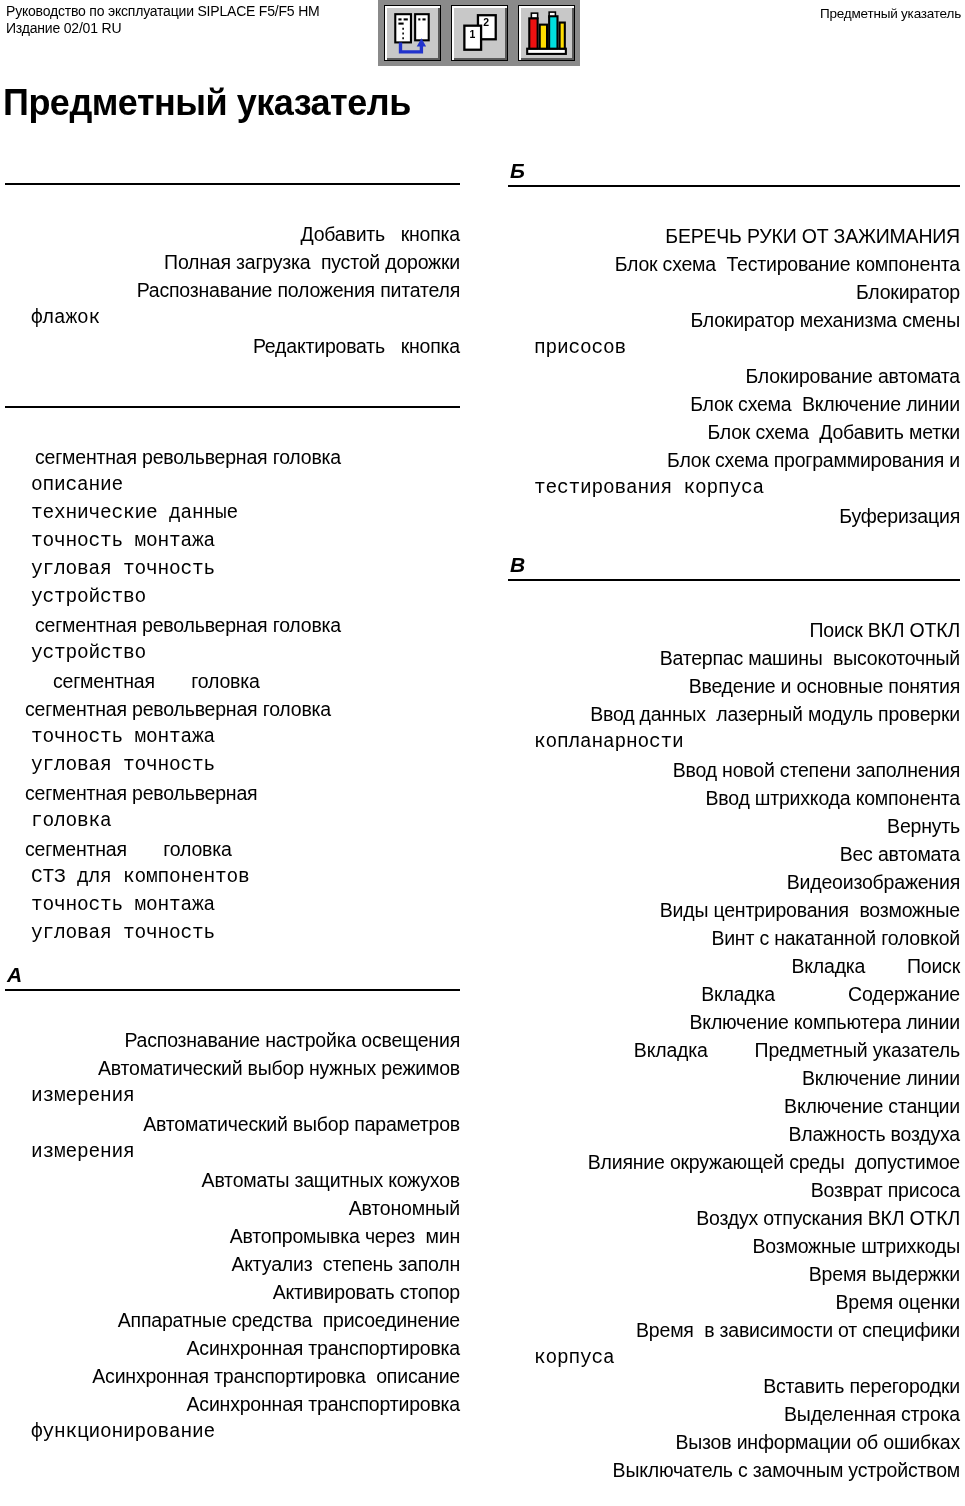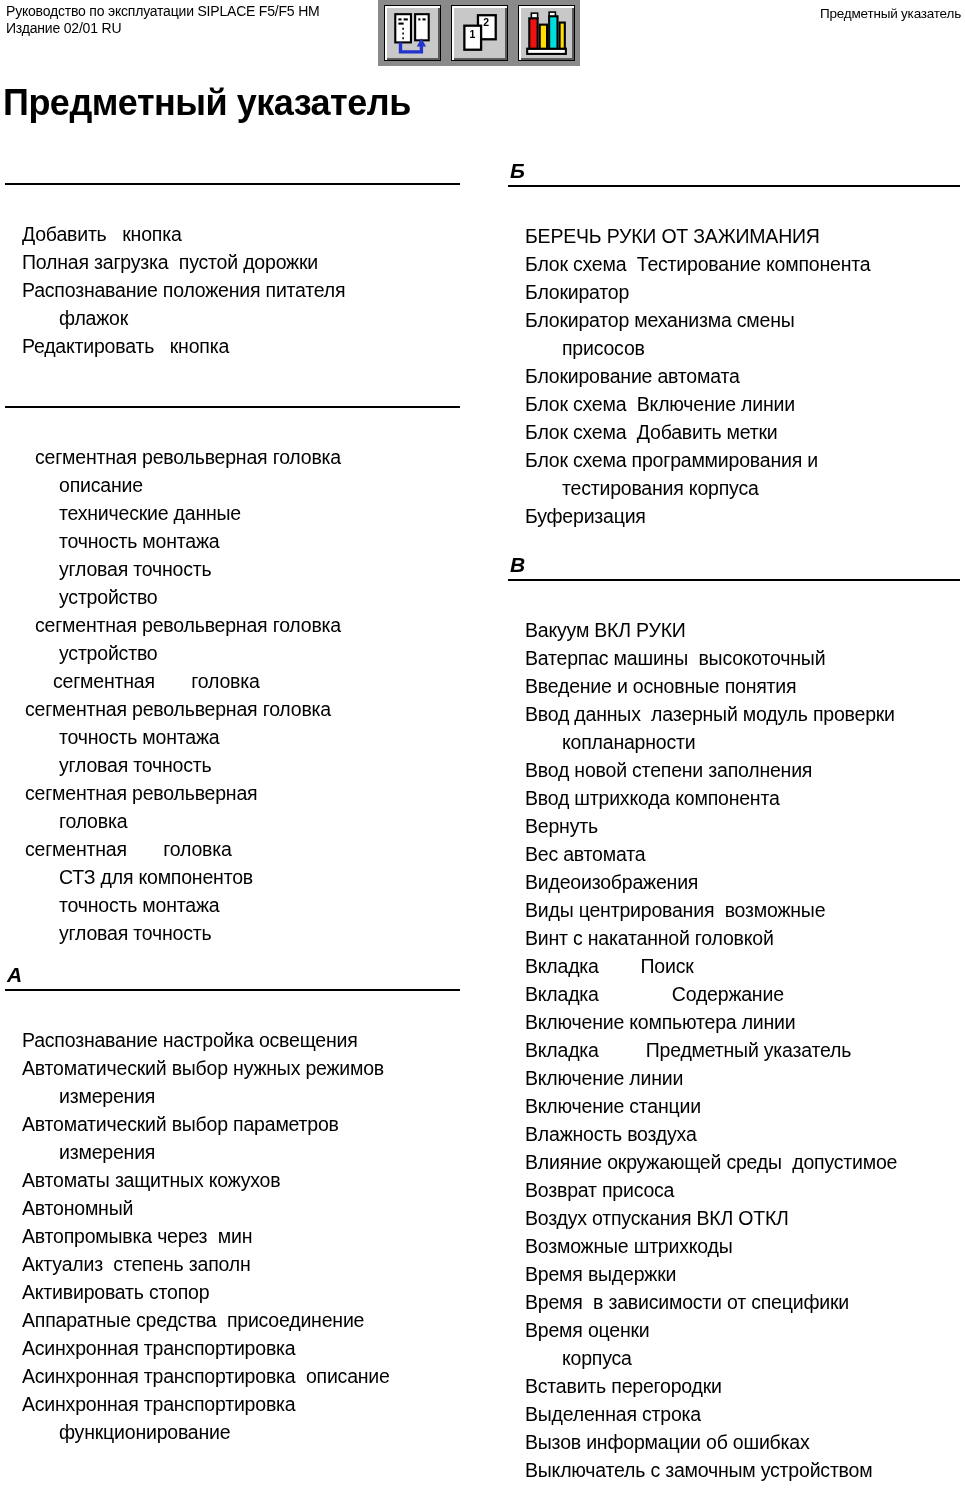--- a/index.html
+++ b/index.html
@@ -30,24 +30,24 @@
   #col-right{left:508px;top:158px;width:452px;}
   .section-rule{border-bottom:2px solid #000;}
   .section-rule .letter{
     display:inline-block;font-style:italic;font-weight:bold;font-size:21px;
     line-height:25px;padding-bottom:2px;padding-left:2px;
   }
   .entries{margin-top:35px;}
   .entry{
     font-size:19.5px;line-height:28px;white-space:pre-wrap;letter-spacing:-0.2px;
   }
-  .ind0{margin-left:17px;}
+  .ind0{margin-left:17px;text-align:right;}
   .ind1{margin-left:20px;}
   .ind2{margin-left:30px;}
-  .ind3{margin-left:54px;}
+  .ind3{margin-left:26px;font-family:Liberation Mono, monospace;}
   .ind4{margin-left:48px;}
   #col-left .index-section:nth-child(2){margin-top:46px;}
   #col-left .index-section:nth-child(3){margin-top:15px;}
   #col-right .index-section:nth-child(2){margin-top:22px;}
 </style>
 </head>
 <body>
 
 <div class="page">
 
@@ -164,21 +164,21 @@
           <div class="entry ind0">Блок схема  Включение линии</div>
           <div class="entry ind0">Блок схема  Добавить метки</div>
           <div class="entry ind0">Блок схема программирования и</div>
           <div class="entry ind3">тестирования корпуса</div>
           <div class="entry ind0">Буферизация</div>
         </div>
       </section>
       <section class="index-section">
         <div class="section-rule"><span class="letter">В</span></div>
         <div class="entries">
-          <div class="entry ind0">Вакуум ВКЛ РУКИ</div>
+          <div class="entry ind0">Поиск ВКЛ ОТКЛ</div>
           <div class="entry ind0">Ватерпас машины  высокоточный</div>
           <div class="entry ind0">Введение и основные понятия</div>
           <div class="entry ind0">Ввод данных  лазерный модуль проверки</div>
           <div class="entry ind3">копланарности</div>
           <div class="entry ind0">Ввод новой степени заполнения</div>
           <div class="entry ind0">Ввод штрихкода компонента</div>
           <div class="entry ind0">Вернуть</div>
           <div class="entry ind0">Вес автомата</div>
           <div class="entry ind0">Видеоизображения</div>
           <div class="entry ind0">Виды центрирования  возможные</div>
@@ -188,22 +188,22 @@
           <div class="entry ind0">Включение компьютера линии</div>
           <div class="entry ind0">Вкладка         Предметный указатель</div>
           <div class="entry ind0">Включение линии</div>
           <div class="entry ind0">Включение станции</div>
           <div class="entry ind0">Влажность воздуха</div>
           <div class="entry ind0">Влияние окружающей среды  допустимое</div>
           <div class="entry ind0">Возврат присоса</div>
           <div class="entry ind0">Воздух отпускания ВКЛ ОТКЛ</div>
           <div class="entry ind0">Возможные штрихкоды</div>
           <div class="entry ind0">Время выдержки</div>
+          <div class="entry ind0">Время оценки</div>
           <div class="entry ind0">Время  в зависимости от специфики</div>
-          <div class="entry ind0">Время оценки</div>
           <div class="entry ind3">корпуса</div>
           <div class="entry ind0">Вставить перегородки</div>
           <div class="entry ind0">Выделенная строка</div>
           <div class="entry ind0">Вызов информации об ошибках</div>
           <div class="entry ind0">Выключатель с замочным устройством</div>
         </div>
       </section>
     </div>
 
 </div>

